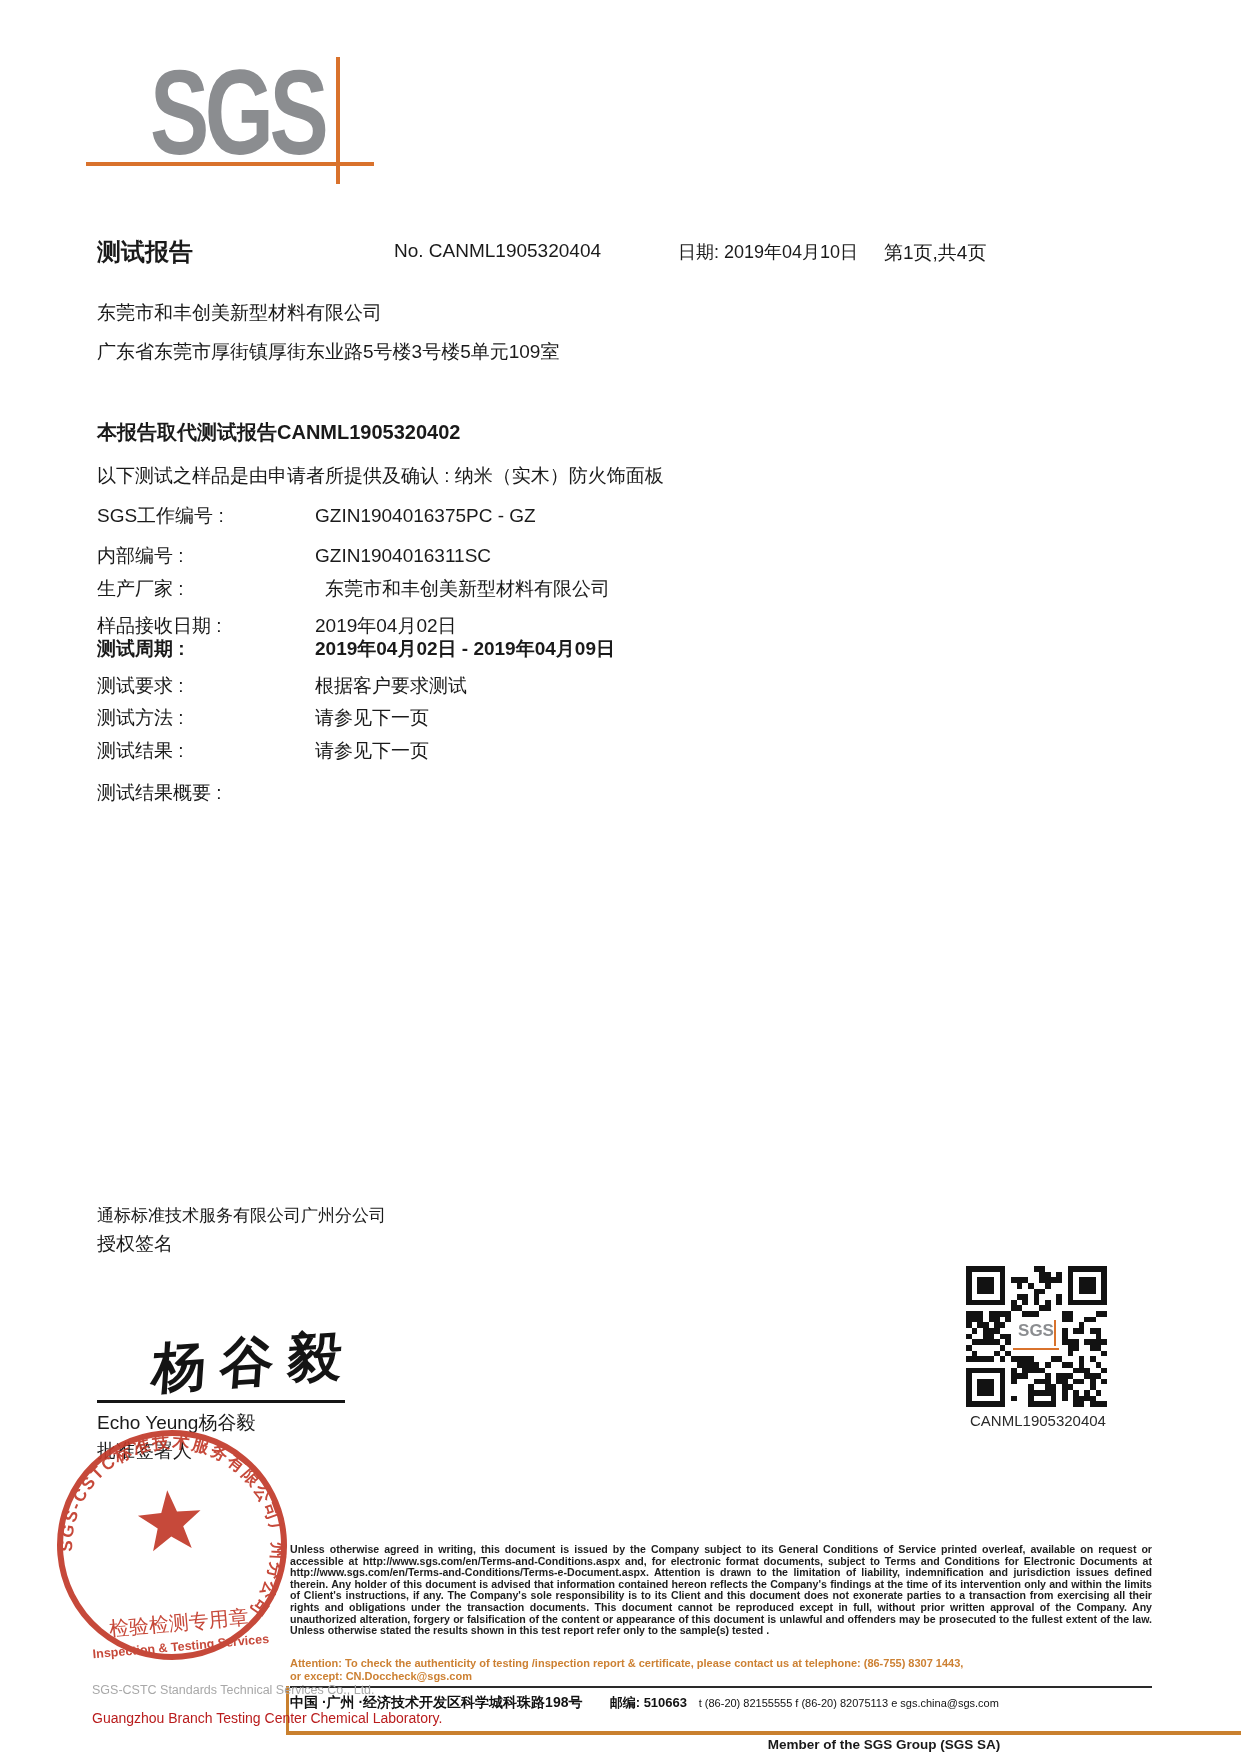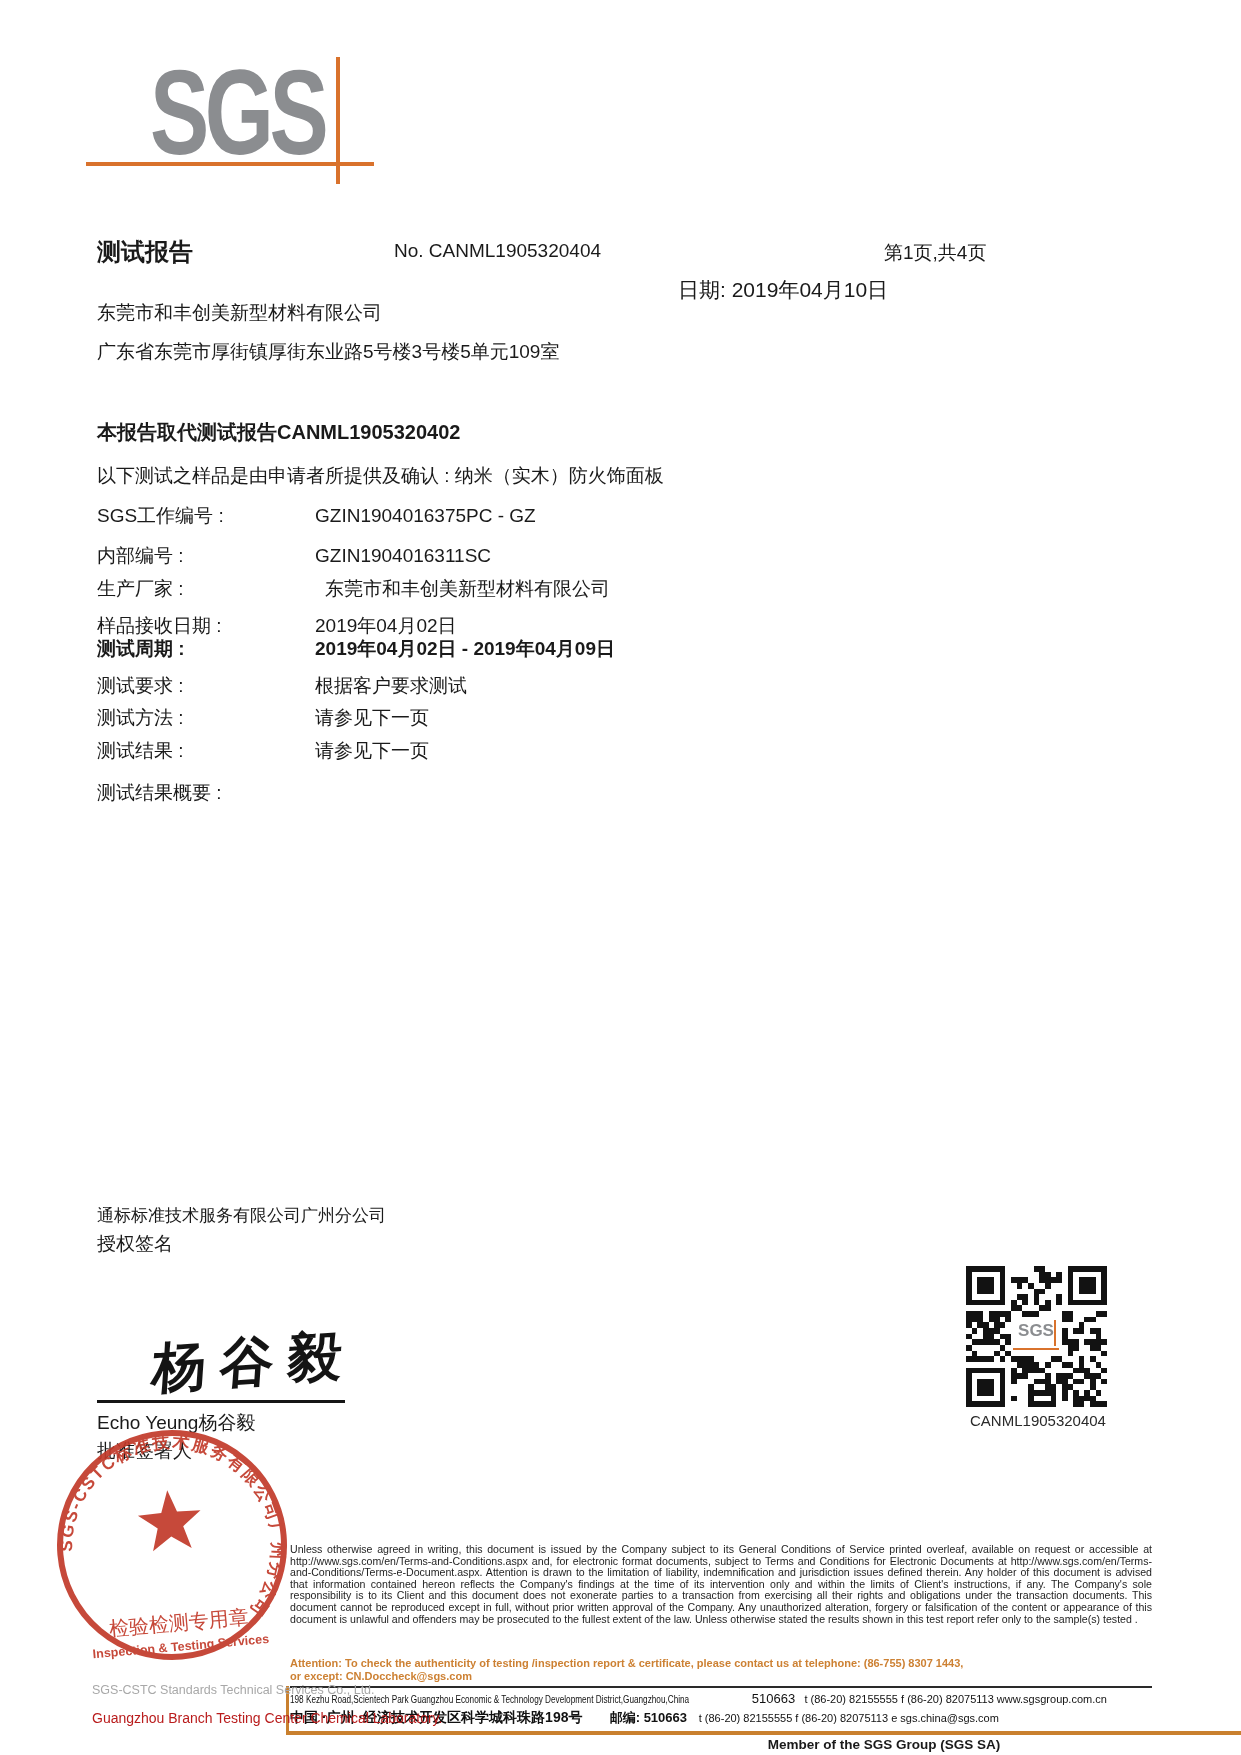--- a/index.html
+++ b/index.html
@@ -8,21 +8,21 @@
 
   
   .logo-text{position:absolute;left:150px;top:52px;font-size:120px;font-weight:bold;color:#8b8d90;
              letter-spacing:-6px;transform:scaleX(0.74);transform-origin:left top;line-height:1;}
   .logo-hline{position:absolute;left:86px;top:162px;width:288px;height:4px;background:#d9722c;}
   .logo-vline{position:absolute;left:336px;top:57px;width:4px;height:127px;background:#d9722c;}
 
   
   .t-title{position:absolute;left:97px;top:236px;font-size:24px;font-weight:bold;}
   .t-no{position:absolute;left:394px;top:240px;font-size:19px;}
-  .t-date{position:absolute;left:678px;top:240px;font-size:21px;margin-top:36px;}
+  .t-date{position:absolute;left:678px;top:240px;font-size:18px;}
   .t-page{position:absolute;left:884px;top:240px;font-size:19px;}
 
   .line{position:absolute;left:97px;font-size:19px;}
   .bold{font-weight:bold;}
 
   .field-row{position:absolute;left:97px;font-size:19px;white-space:nowrap;}
   .field-row .lbl{display:inline-block;width:218px;}
 
   .summary-table{position:absolute;left:97px;top:816px;width:1048px;border-collapse:collapse;table-layout:fixed;}
   .summary-table th,.summary-table td{border:1px solid #b3b3b3;}
@@ -43,21 +43,21 @@
   .qr-logo{position:absolute;left:47px;top:52px;width:46px;height:30px;background:#fff;text-align:center;
            font-size:17px;font-weight:bold;color:#8b8d90;line-height:26px;border-bottom:2px solid #d9722c;}
   .qr-logo i{position:absolute;right:3px;top:2px;width:2px;height:26px;background:#d9722c;}
   .qr-caption{position:absolute;left:958px;top:1412px;width:160px;text-align:center;font-size:15px;color:#2a2a2a;}
 
   .stamp{position:absolute;left:32px;top:1405px;width:280px;height:280px;transform:rotate(-5deg);opacity:0.92;}
   .stamp-co1{position:absolute;left:92px;top:1683px;font-size:12.5px;color:#a8a8a8;z-index:5;}
   .stamp-co2{position:absolute;left:92px;top:1710px;font-size:14px;color:#b91c1c;z-index:5;}
 
   .legal{position:absolute;left:290px;top:1544px;width:862px;font-size:10.6px;line-height:11.6px;
-         text-align:justify;color:#1e1e1e;font-weight:400;}
+         text-align:justify;color:#1e1e1e;font-weight:700;}
   .attention{position:absolute;left:290px;top:1657px;width:862px;font-size:11px;line-height:13px;
              font-weight:bold;color:#cd8133;}
   .attention .email{}
   .addr-block{position:absolute;left:290px;top:1686px;width:862px;border-top:2px solid #2a2a2a;padding-top:3px;}
   .addr-row1{font-size:11px;white-space:nowrap;color:#111;}
   .addr-row1 .narrow{display:inline-block;font-size:10px;transform:scaleX(0.82);transform-origin:left;margin-right:-28px;}
   .addr-row2{font-size:14px;font-weight:bold;white-space:nowrap;color:#111;margin-top:3px;}
   .addr-row2 .sm{font-size:11px;font-weight:normal;}
   .foot-vline{position:absolute;left:286px;top:1686px;width:3px;height:47px;background:#c9802e;}
   .foot-rule{position:absolute;left:286px;top:1731px;width:955px;height:4px;background:#c9802e;}
@@ -429,25 +429,20 @@
   <div class="stamp-co2">Guangzhou Branch Testing Center Chemical Laboratory.</div>
 
   <div class="legal">Unless otherwise agreed in writing, this document is issued by the Company subject to its General Conditions of Service printed overleaf, available on request or accessible at http://www.sgs.com/en/Terms-and-Conditions.aspx and, for electronic format documents, subject to Terms and Conditions for Electronic Documents at http://www.sgs.com/en/Terms-and-Conditions/Terms-e-Document.aspx. Attention is drawn to the limitation of liability, indemnification and jurisdiction issues defined therein. Any holder of this document is advised that information contained hereon reflects the Company's findings at the time of its intervention only and within the limits of Client's instructions, if any. The Company's sole responsibility is to its Client and this document does not exonerate parties to a transaction from exercising all their rights and obligations under the transaction documents. This document cannot be reproduced except in full, without prior written approval of the Company. Any unauthorized alteration, forgery or falsification of the content or appearance of this document is unlawful and offenders may be prosecuted to the fullest extent of the law. Unless otherwise stated the results shown in this test report refer only to the sample(s) tested .</div>
   <div class="attention">
     <span>Attention: To check the authenticity of testing /inspection report &amp; certificate, please contact us at telephone: (86-755) 8307 1443,</span><br>
     <span>or except: </span><span class="email">CN.Doccheck@sgs.com</span>
   </div>
 
   <div class="foot-vline"></div>
   <div class="addr-block">
-    <div class="addr-row1">
-      <span class="narrow">198 Kezhu Road,Scientech Park Guangzhou Economic &amp; Technology Development District,Guangzhou,China</span>
-      <span style="font-size:13px;">510663</span>&nbsp;&nbsp;
-      <span>t (86-20) 82155555   f (86-20) 82075113   www.sgsgroup.com.cn</span>
-    </div>
     <div class="addr-row2">
       <span>中国 ·广州 ·经济技术开发区科学城科珠路198号</span>&nbsp;&nbsp;&nbsp;&nbsp;&nbsp;&nbsp;
       <span style="font-size:13px;">邮编: 510663</span>&nbsp;&nbsp;
       <span class="sm">t (86-20) 82155555   f (86-20) 82075113   e  sgs.china@sgs.com</span>
     </div>
   </div>
   <div class="foot-rule"></div>
   <div class="member">Member of the SGS Group (SGS SA)</div>
 
 </div>

